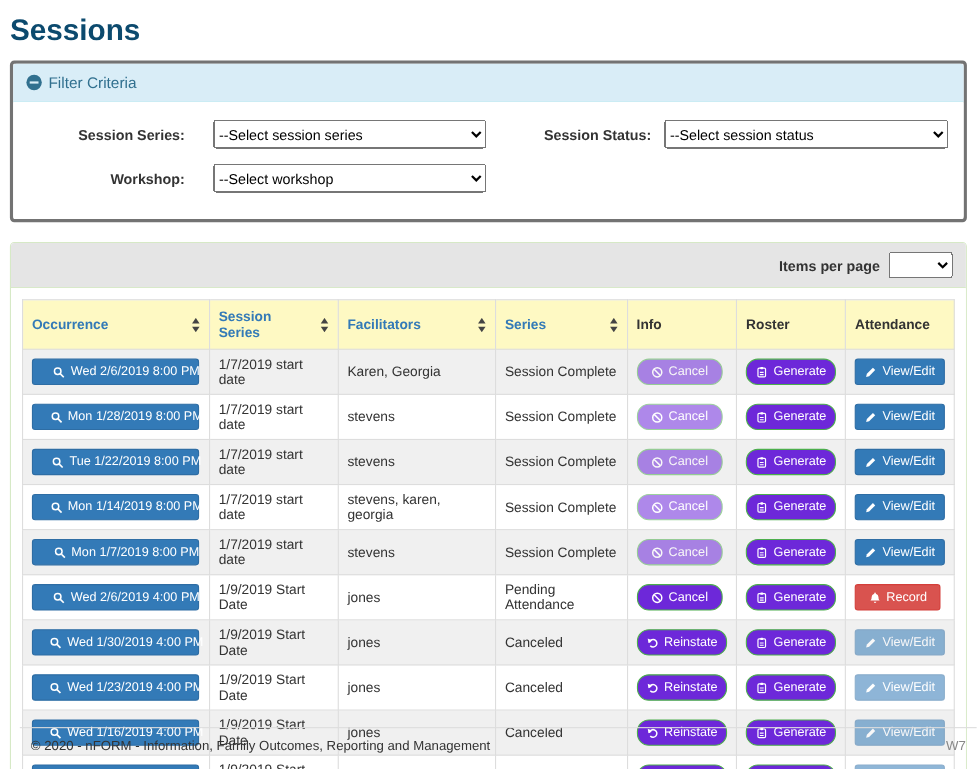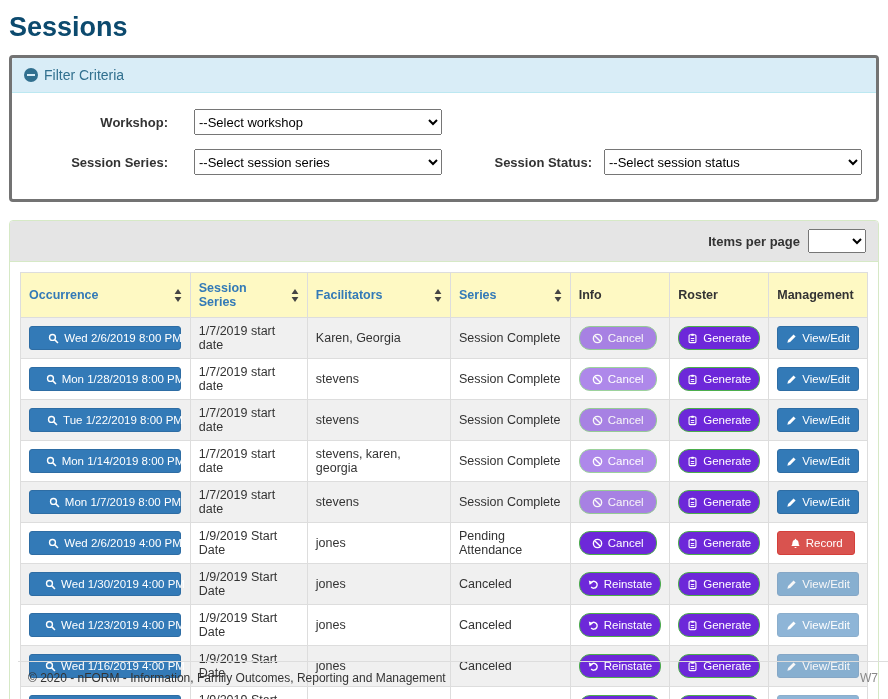--- a/index.html
+++ b/index.html
@@ -85,33 +85,33 @@
 
   <h1 class="page-title">Sessions</h1>
 
   <div class="panel panel-info">
     <div class="panel-heading">
       <span class="minus-circle"></span>
       <span>Filter Criteria</span>
     </div>
     <div class="panel-body">
       <div class="form-row">
-        <label class="flabel">Workshop:</label>
-        <select class="fselect">
-          <option>--Select workshop</option>
-        </select>
-      </div>
-      <div class="form-row">
         <label class="flabel">Session Series:</label>
         <select class="fselect">
           <option>--Select session series</option>
         </select>
         <label class="flabel second">Session Status:</label>
         <select class="fselect wide">
           <option>--Select session status</option>
+        </select>
+      </div>
+      <div class="form-row">
+        <label class="flabel">Workshop:</label>
+        <select class="fselect">
+          <option>--Select workshop</option>
         </select>
       </div>
     </div>
   </div>
 
   <div class="panel panel-success">
     <div class="panel-heading">
       <span class="ipp-label">Items per page</span>
       <select class="ipp-select">
         <option>10</option>
@@ -169,21 +169,21 @@
                   <span class="ico sort-ico">
                     <svg viewBox="0 0 8 13" width="8" height="13">
                       <path d="M4 0 L7.4 5 H0.6 z" fill="currentColor"></path>
                       <path d="M4 13 L7.4 8 H0.6 z" fill="currentColor"></path>
                     </svg>
                   </span>
                 </span>
               </th>
               <th>Info</th>
               <th>Roster</th>
-              <th>Management</th>
+              <th>Attendance</th>
             </tr>
           </thead>
         <tbody id="tbody">
             <tr>
               <td><button class="btn btn-primary btn-occurrence">
                   <span class="ico">
                     <svg viewBox="0 0 16 16" width="11" height="11">
                       <circle cx="6.5" cy="6.5" r="4.3" fill="none" stroke="currentColor" stroke-width="2"></circle>
                       <line x1="10" y1="10" x2="14.5" y2="14.5" stroke="currentColor" stroke-width="2.2"></line>
                     </svg>

